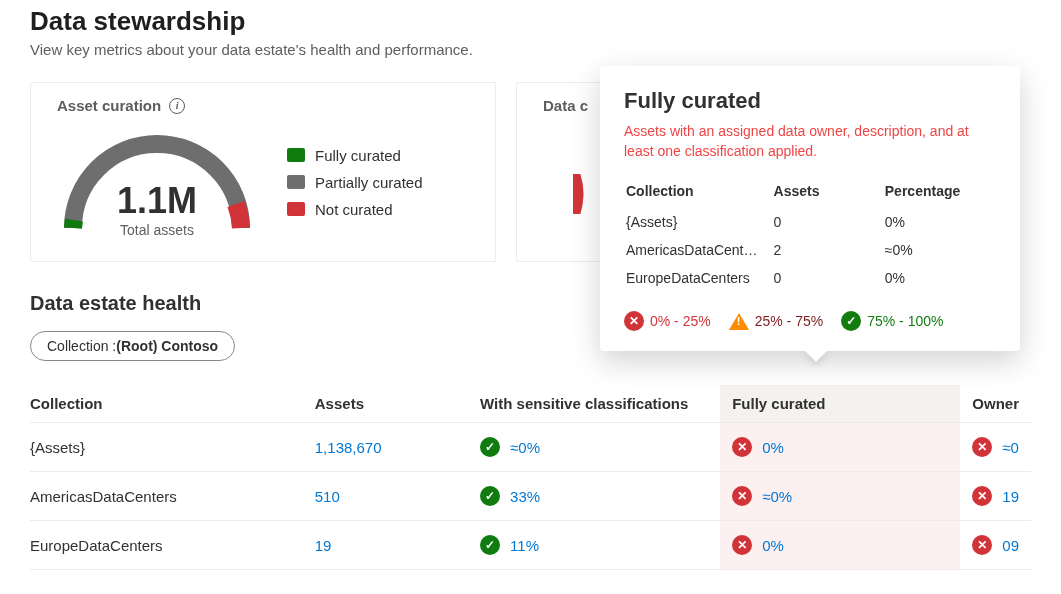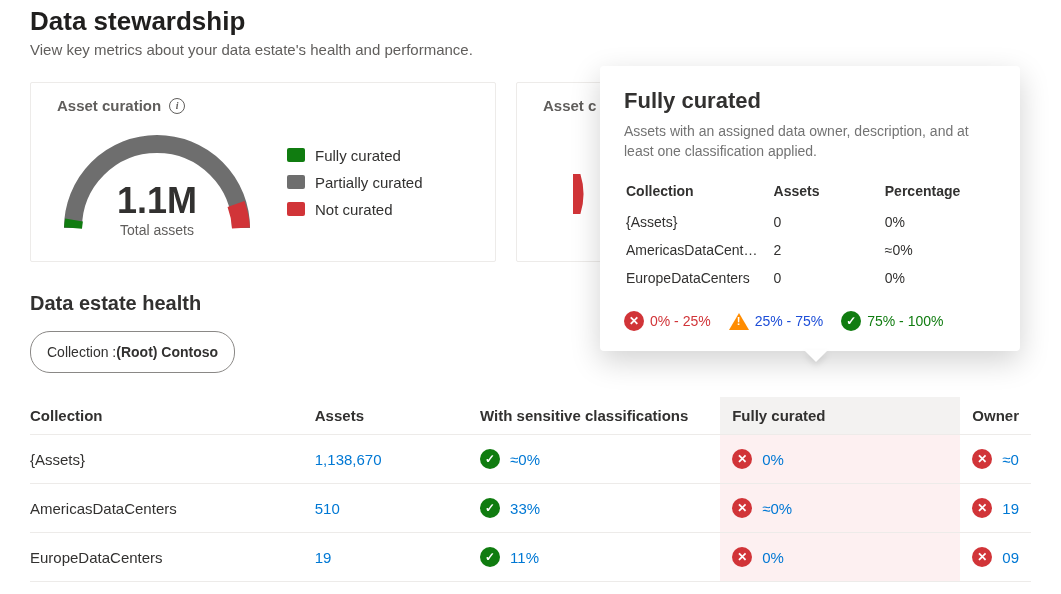--- a/index.html
+++ b/index.html
@@ -40,21 +40,21 @@
   .legend { display: flex; flex-direction: column; gap: 10px; font-size: 15px; color: #323130; }
   .legend-row { display: flex; align-items: center; gap: 10px; }
   .swatch { width: 18px; height: 14px; border-radius: 2px; }
   .sw-green { background: #107c10; }
   .sw-gray { background: #6e6e6e; }
   .sw-red { background: #d13438; }
 
   .section-title { font-size: 20px; font-weight: 600; margin-top: 30px; }
   .pill {
     display: inline-flex; align-items: center; border: 1px solid #8a8886;
-    border-radius: 20px; padding: 12px 16px; font-size: 14px; margin-top: 16px;
+    border-radius: 20px; padding: 6px 16px; font-size: 14px; margin-top: 16px;
   }
   .pill strong { font-weight: 600; }
 
   .tbl { width: 100%; margin-top: 24px; border-collapse: collapse; }
   .tbl th {
     text-align: left; font-size: 15px; font-weight: 600; color: #323130;
     padding: 10px 12px; border-bottom: 1px solid #edebe9;
   }
   .tbl td {
     padding: 14px 12px; border-bottom: 1px solid #edebe9; font-size: 15px; color: #323130;
@@ -86,33 +86,33 @@
     padding: 22px 24px 20px 24px;
   }
   .popover::after {
     content: ""; position: absolute; bottom: -11px; left: 204px;
     width: 0; height: 0;
     border-left: 12px solid transparent; border-right: 12px solid transparent;
     border-top: 12px solid #fff;
     filter: drop-shadow(0 4px 3px rgba(0,0,0,0.1));
   }
   .pop-title { font-size: 22px; font-weight: 600; }
-  .pop-desc { font-size: 14px; color: #737373; margin-top: 8px; line-height: 1.4; }
+  .pop-desc { font-size: 14px; color: #ef4444; margin-top: 8px; line-height: 1.4; }
   .pop-tbl { width: 100%; margin-top: 14px; font-size: 14px; }
   .pop-tbl th { text-align: left; font-weight: 600; padding: 6px 4px 8px 0; }
   .pop-tbl td { padding: 5px 4px 5px 0; color: #323130; }
   .pop-link-wrap { margin-top: 14px; }
   .pop-link {
     color: #0078d4; font-size: 15px; padding: 4px 6px;
     border: 3px solid #e03030; display: inline-block;
   }
   .pop-legend { display: flex; gap: 18px; margin-top: 18px; align-items: center; }
   .pop-legend .lg { display: inline-flex; align-items: center; gap: 6px; font-size: 14px; }
   .lg-r { color: #d13438; }
-  .lg-o { color: #1d4ed8; }
+  .lg-o { color: #7f1d1d; }
   .lg-g { color: #107c10; }
 </style>
 </head>
 <body>
 
 <div class="page">
   <h1>Data stewardship</h1>
   <div class="subtitle">View key metrics about your data estate's health and performance.</div>
 
   <div class="cards-row">
@@ -148,21 +148,21 @@
           <div class="legend-row">
               <span class="swatch sw-red"></span>
               <span>Not curated</span>
             </div>
         </div>
       </div>
     </div>
 
     <div class="card" style="flex:0 0 95px; overflow:hidden; padding-right:0;">
       <div class="card-title">
-        <span>Asset c</span>
+        <span>Data c</span>
       </div>
       <div style="margin-top:60px; margin-left:30px;">
         <svg width="30" height="40">
           <path d="M0 0 A60 60 0 0 1 0 40" fill="none" stroke="#d13438" stroke-width="14"></path>
         </svg>
       </div>
     </div>
   </div>
 
   <h2 class="section-title">Data estate health</h2>

